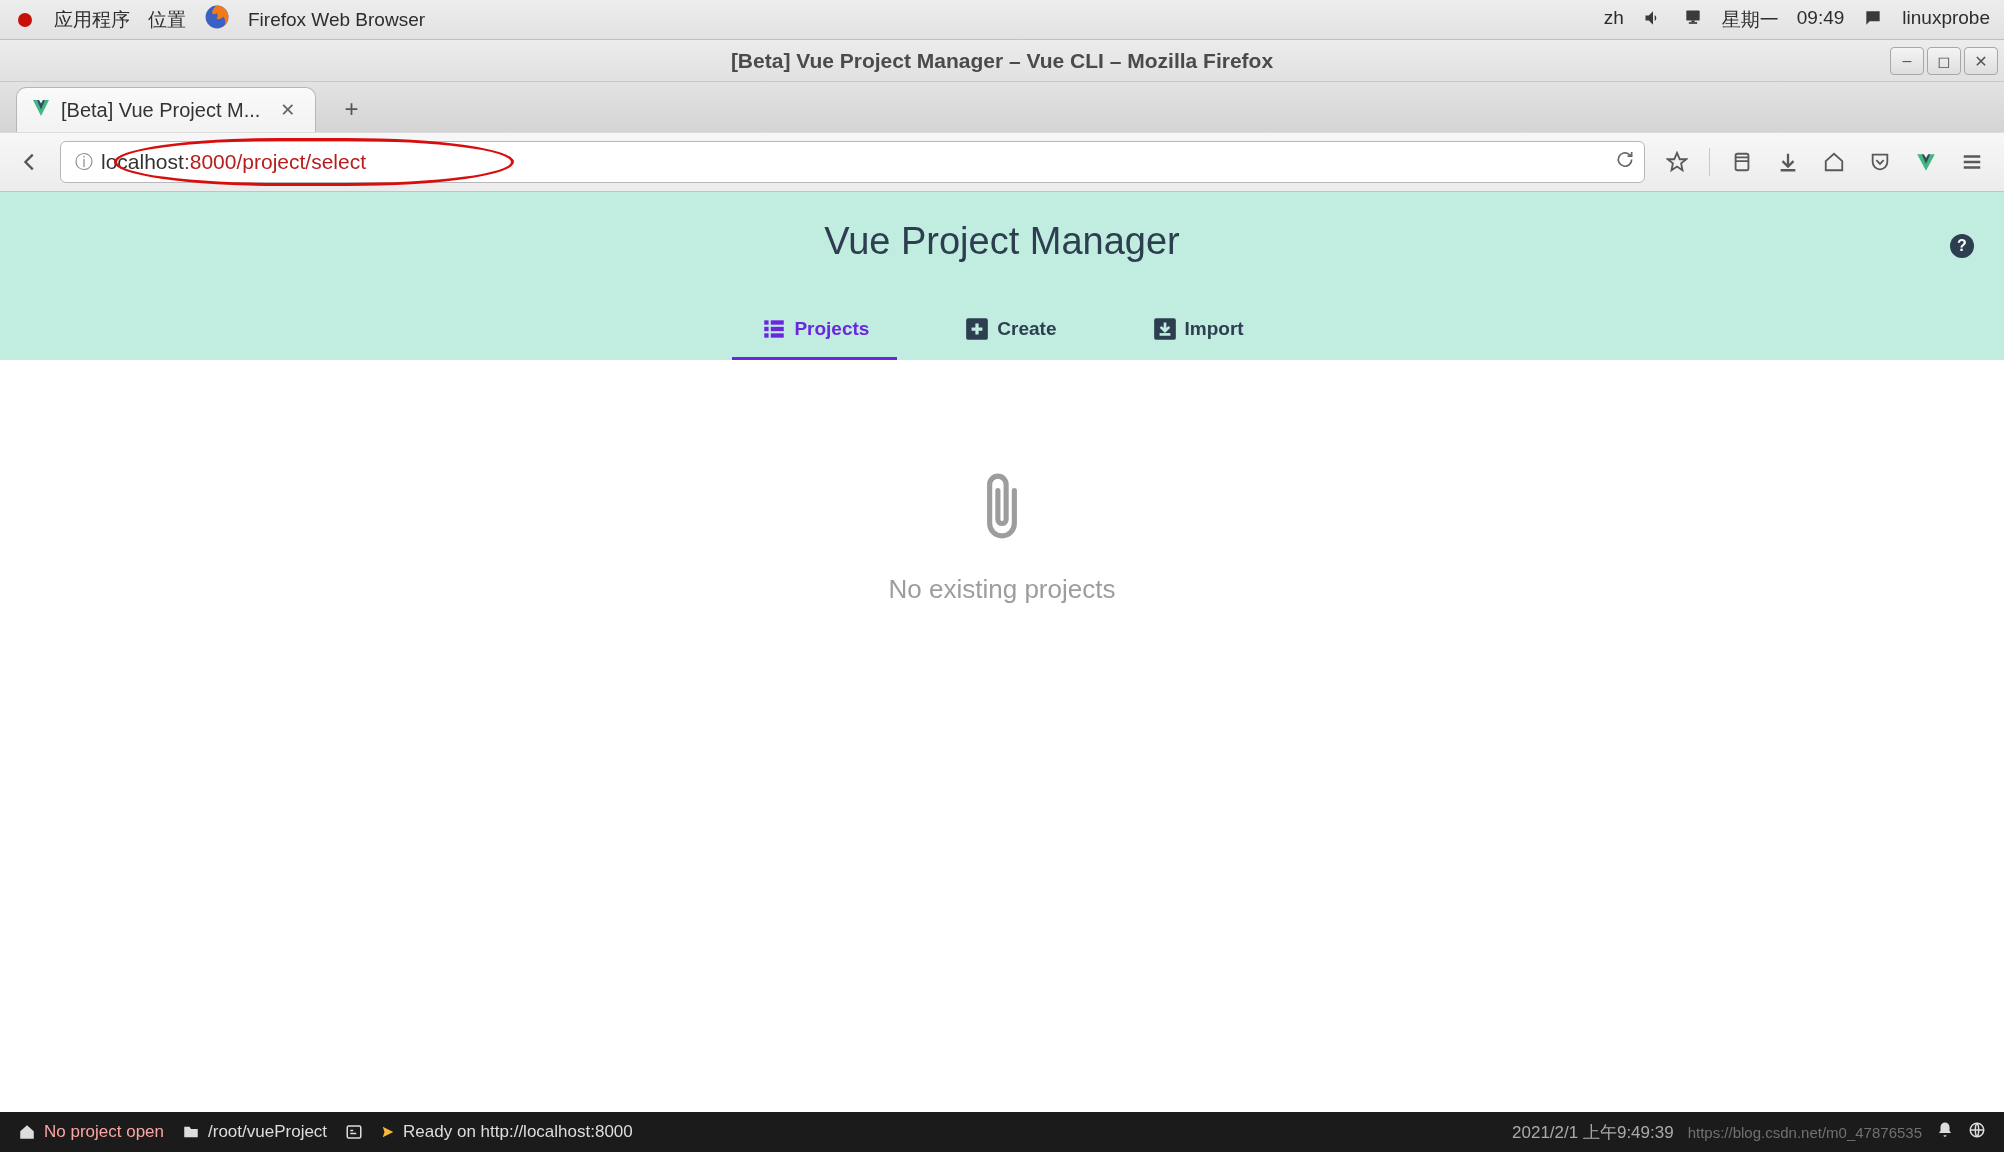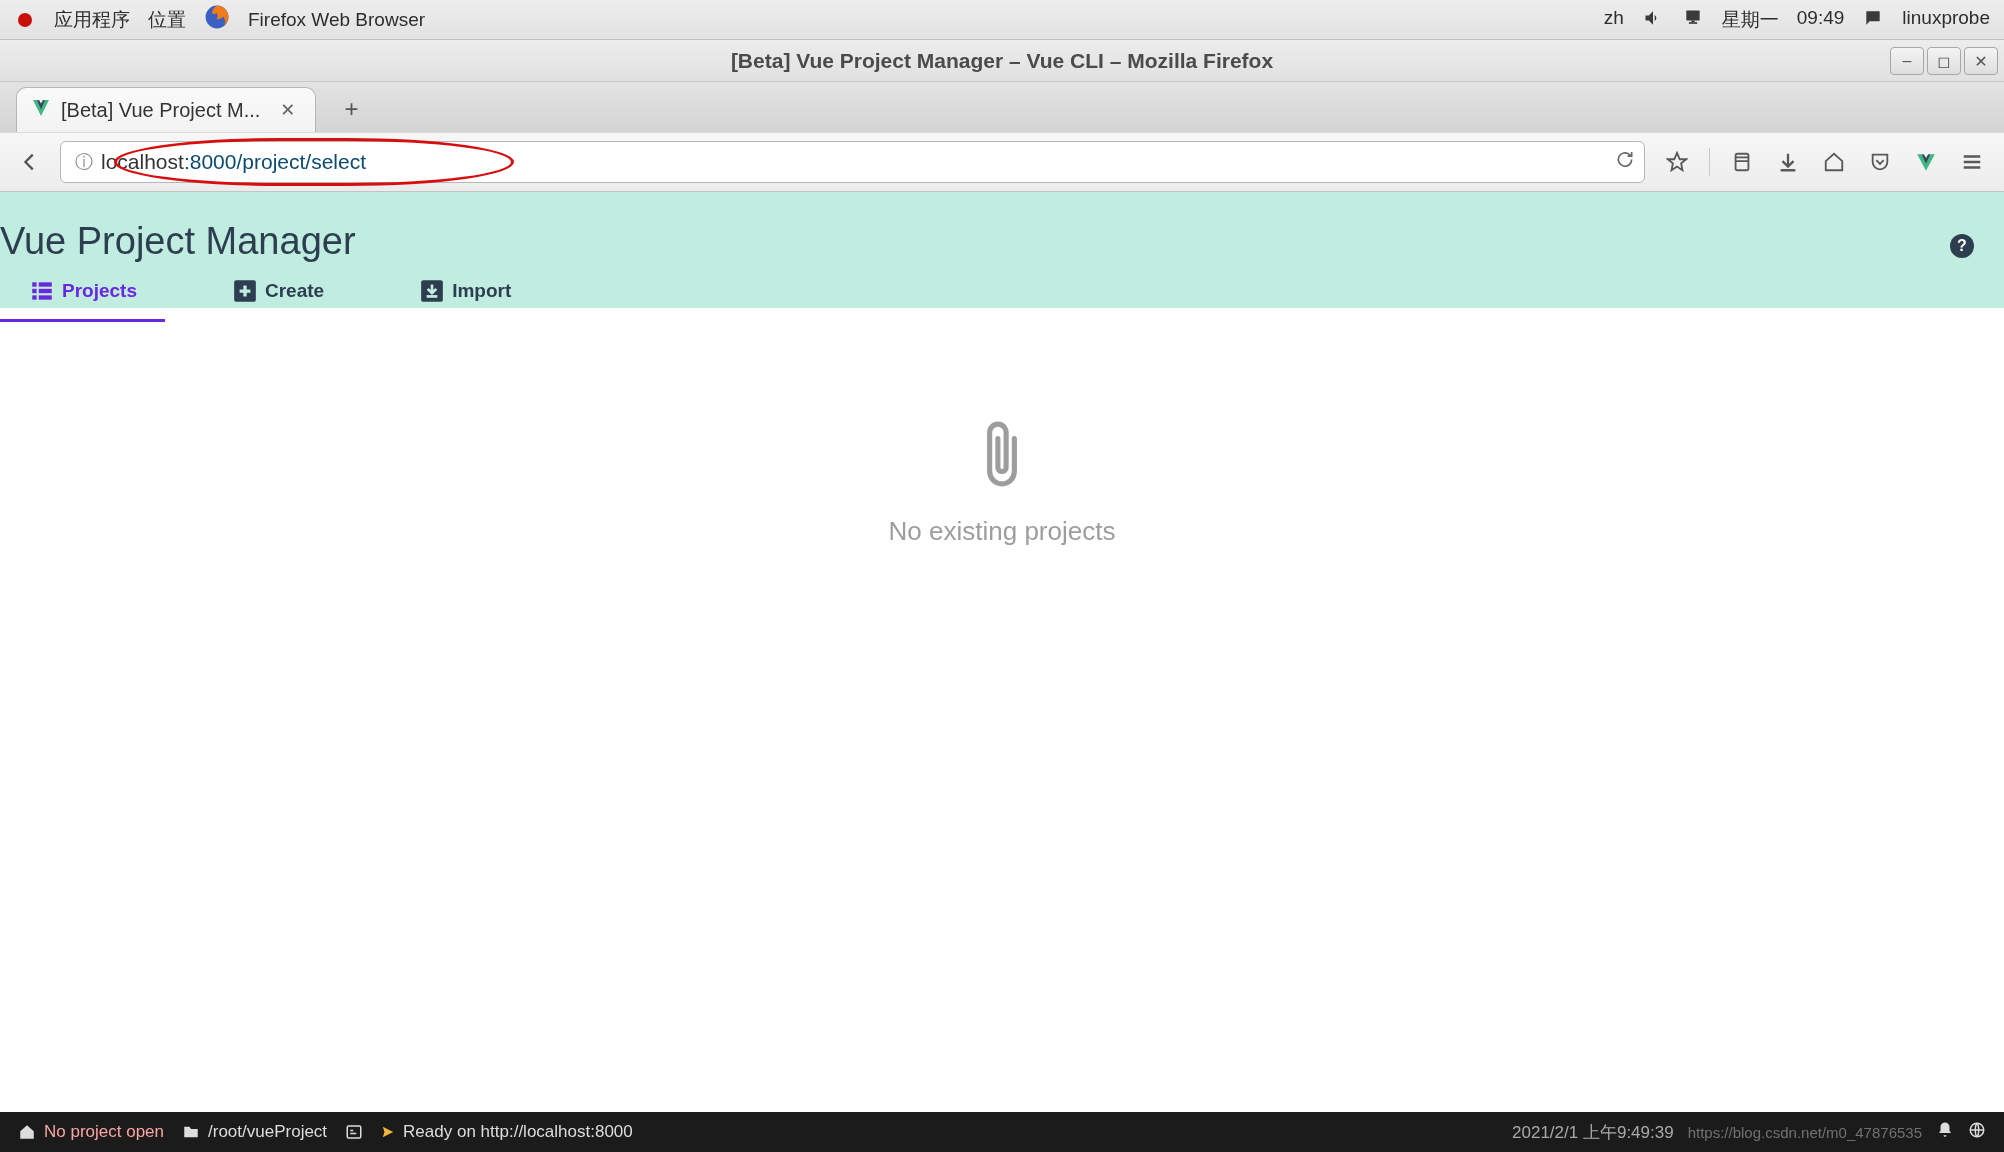--- a/index.html
+++ b/index.html
@@ -93,21 +93,21 @@
     .url-wrap { position: relative; flex: 1; }
     .url-bar {
       width: 100%; height: 42px;
       border: 1px solid #b7b7b7; border-radius: 6px;
       background: #fff;
       display: flex; align-items: center; padding: 0 46px 0 14px;
       font-size: 21px;
     }
     .url-identity { color: #888; font-size: 18px; margin-right: 8px; }
     .url-host { color: #333; }
-    .url-path { color: #0c4a6e; text-align: right; }
+    .url-path { color: #b91c1c; text-align: right; }
     .reload-btn {
       position: absolute; right: 10px; top: 50%; transform: translateY(-50%);
       font-size: 20px; color: #666;
     }
     .annot-circle {
       position: absolute; left: 54px; top: -3px;
       width: 400px; height: 48px;
       border: 3px solid #d80e0e; border-radius: 50%/60%;
       pointer-events: none;
     }
@@ -123,22 +123,22 @@
     .divider { width: 1px; height: 28px; background: #c8c8c8; }
     
     
     .page {
       height: 870px;
       background: #fff;
       position: relative;
     }
     .vue-header {
       background: #c1ece0;
-      height: 116px;
-      display: flex; flex-direction: column; 
+      height: 168px;
+      display: flex; flex-direction: column; align-items: center;
       position: relative;
     }
     .vue-title {
       margin-top: 28px;
       font-size: 38px; color: #2c3e50; font-weight: 400;
     }
     .help-btn {
       position: absolute; right: 30px; top: 42px;
       width: 24px; height: 24px; border-radius: 50%;
       background: #2c3e50; color: #fff;
@@ -153,21 +153,21 @@
       padding: 14px 28px;
       display: flex; align-items: center; gap: 6px;
       font-size: 19px; color: #2c3e50;
       border-bottom: 3px solid transparent;
       font-weight: bold;
     }
     .vue-tab.active { color: #6a27e0; border-bottom-color: #6a27e0; }
     .vue-tab-icon { width: 28px; height: 28px; display: flex; align-items: center; justify-content: center; }
     .page-empty {
       margin-top: 110px;
-      display: flex; flex-direction: column; align-items: center; gap: 24px;
+      display: flex; flex-direction: column; align-items: center; gap: 30px;
       color: #9d9d9d;
     }
     .page-empty-text { font-size: 26px; color: #9d9d9d; }
     
     
     .status-bar {
       position: absolute; left: 0; bottom: 0; right: 0;
       height: 40px;
       background: #1b1b1b;
       display: flex; align-items: center;

